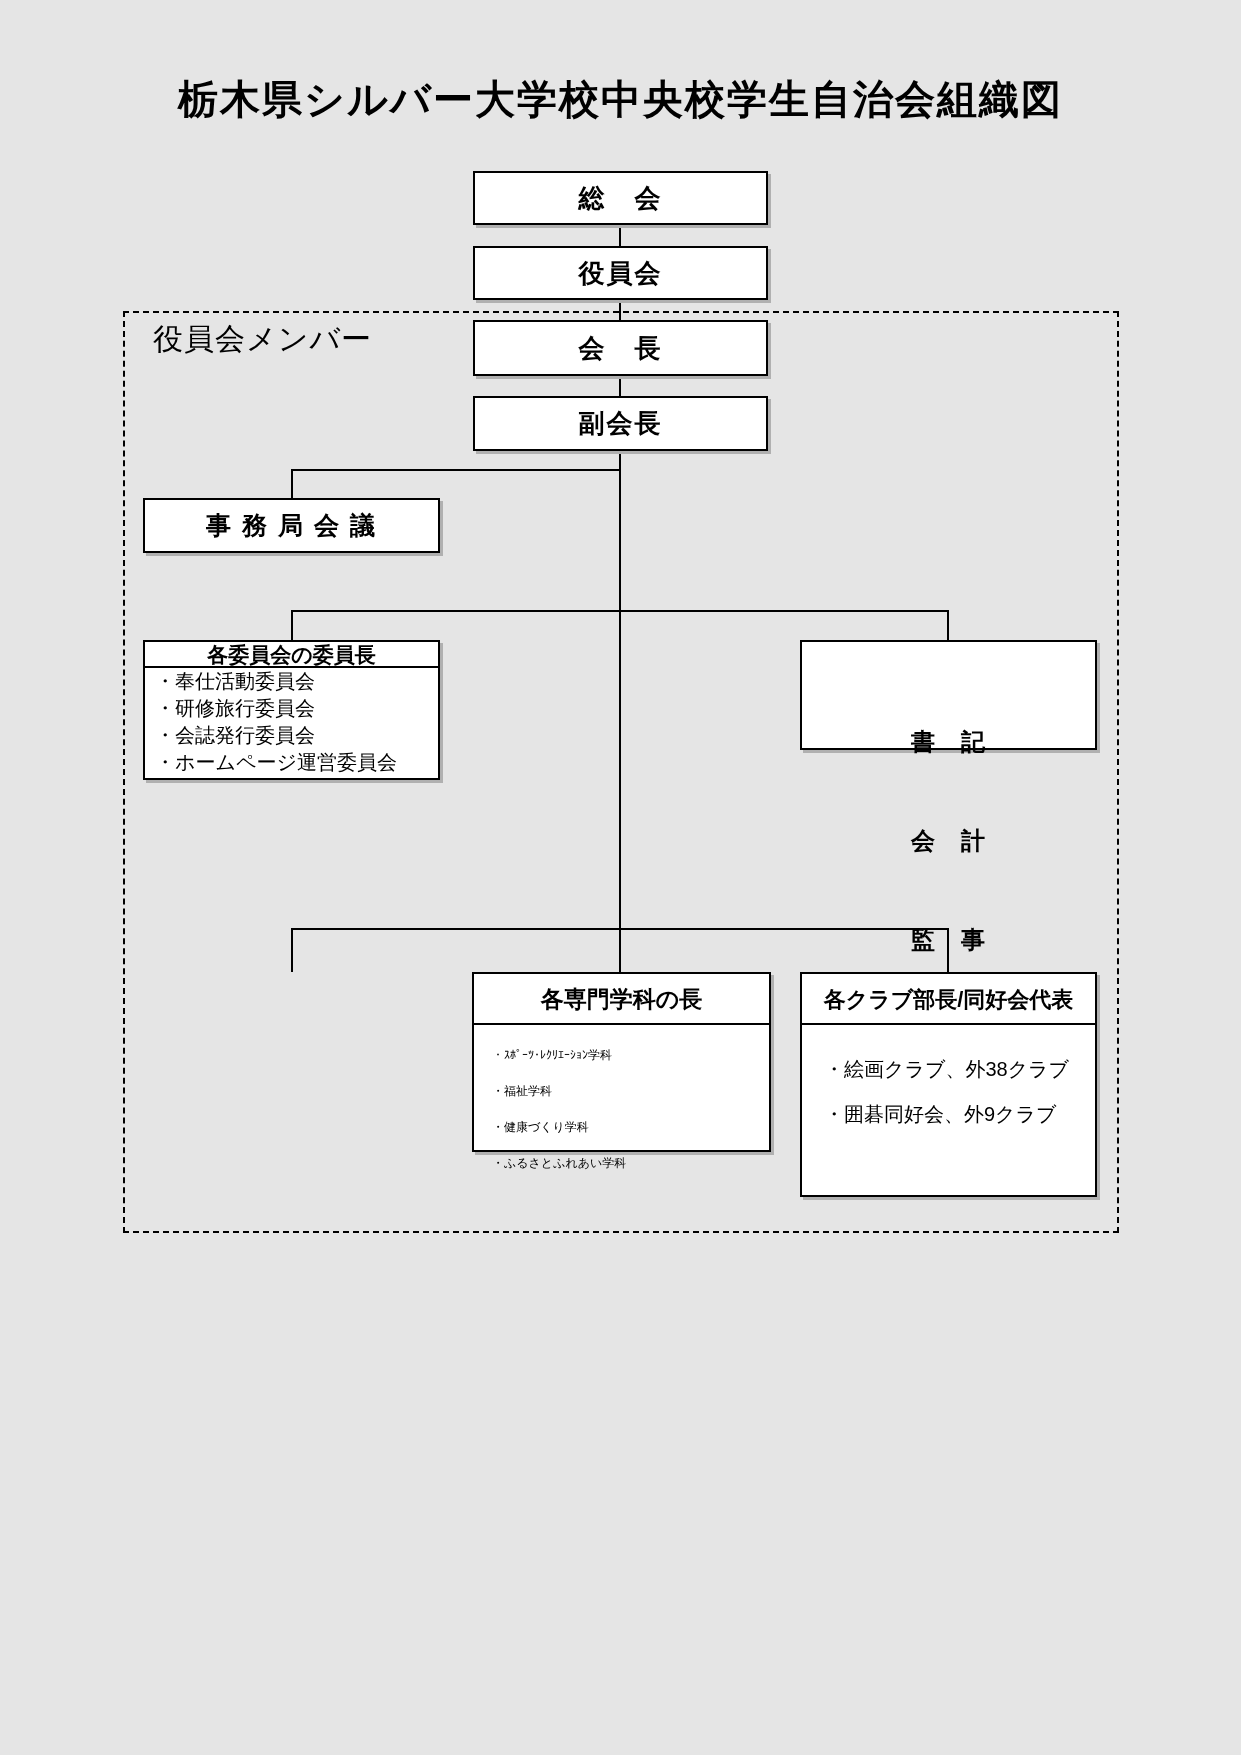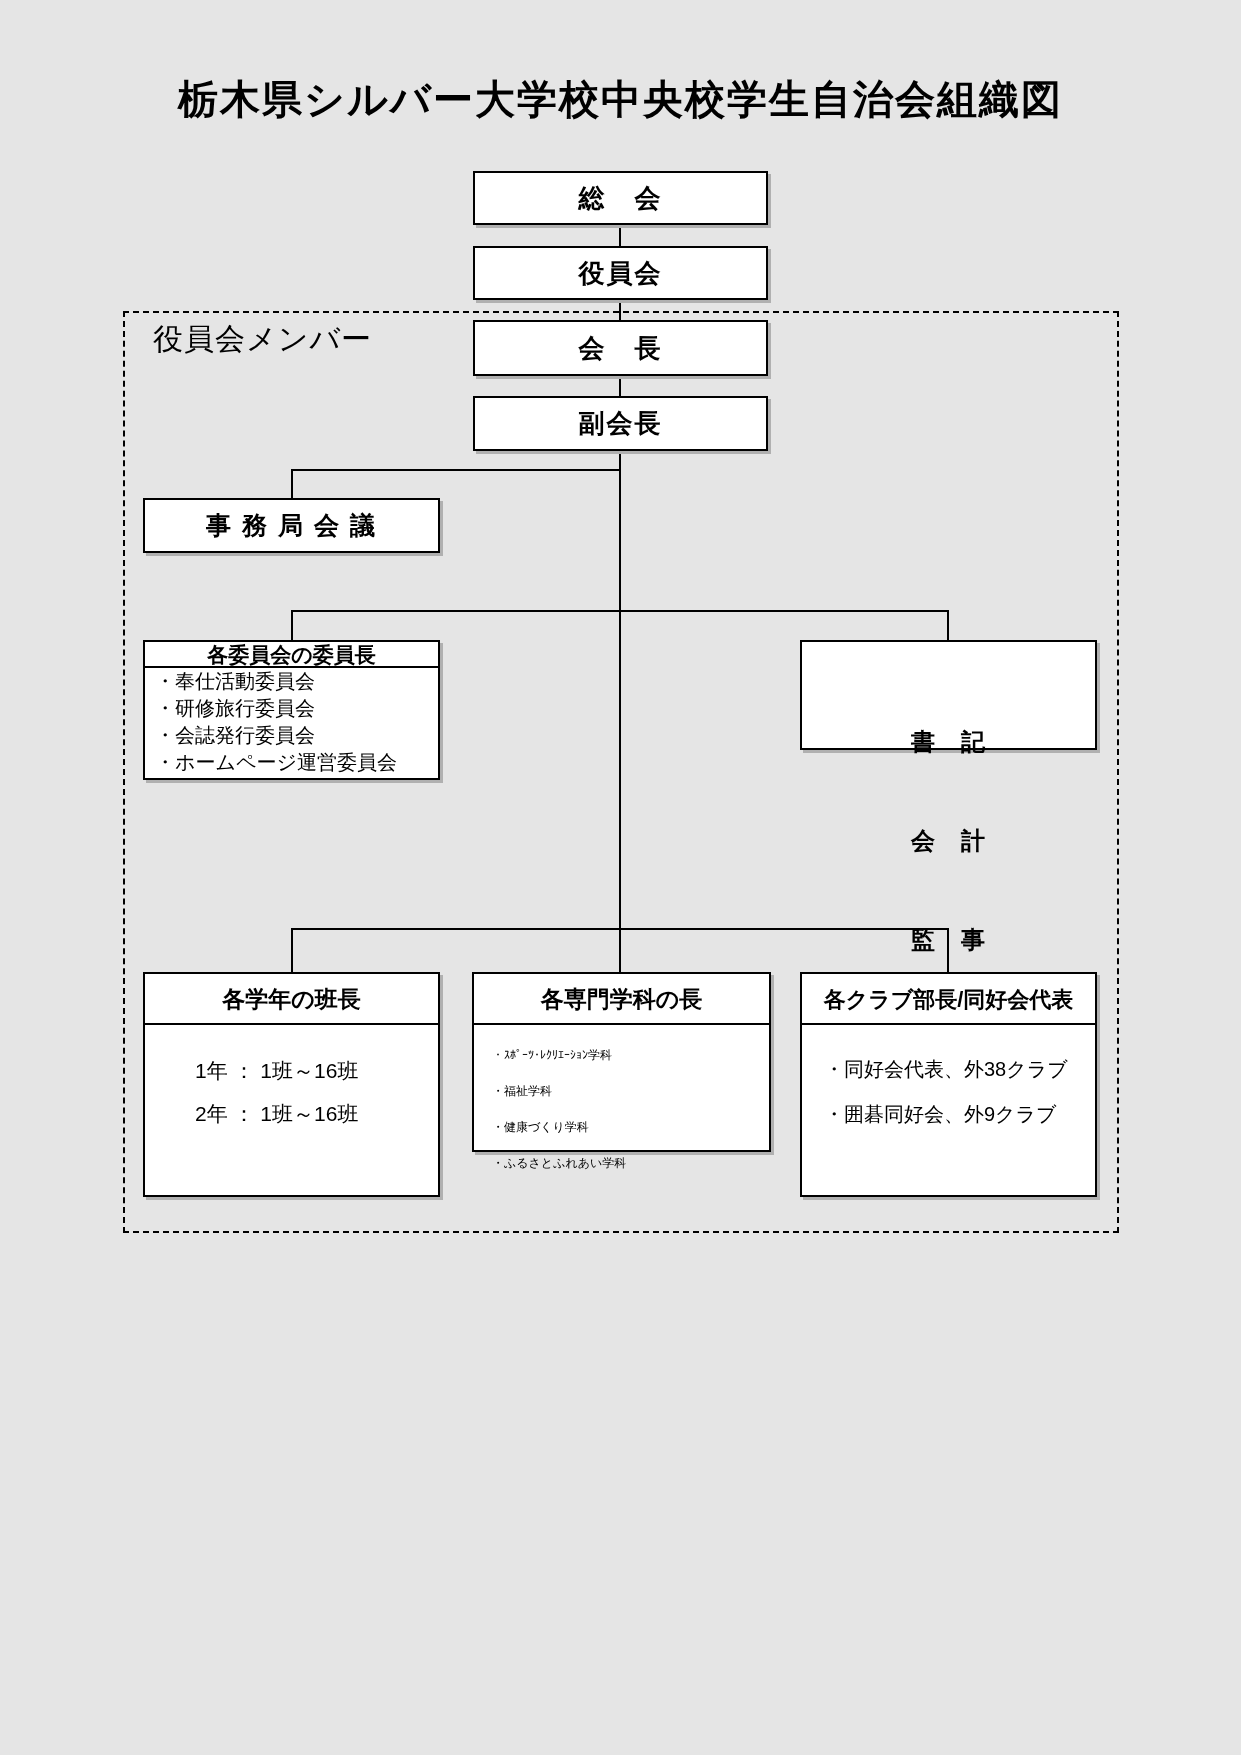--- a/index.html
+++ b/index.html
@@ -72,39 +72,32 @@
       <div>・ホームページ運営委員会</div>
     </div>
   </div>
 
   <div class="box officers" style="left:800px;top:640px;width:297px;height:110px;">
     <div>書　記</div>
     <div>会　計</div>
     <div>監　事</div>
   </div>
 
-  <div class="box" style="left:143px;top:972px;width:297px;height:225px;">
-    <div class="box-header hdr-tall">各学年の班長</div>
-    <div class="box-body grade-body">
-      <div>1年 ： 1班～16班</div>
-      <div>2年 ： 1班～16班</div>
-    </div>
-  </div>
 
   <div class="box" style="left:472px;top:972px;width:299px;height:180px;">
     <div class="box-header hdr-tall">各専門学科の長</div>
     <div class="box-body dept-body">
       <div>・ｽﾎﾟｰﾂ･ﾚｸﾘｴｰｼｮﾝ学科</div>
       <div>・福祉学科</div>
       <div>・健康づくり学科</div>
       <div>・ふるさとふれあい学科</div>
     </div>
   </div>
 
   <div class="box" style="left:800px;top:972px;width:297px;height:225px;">
     <div class="box-header hdr-tall" style="font-size:22px;">各クラブ部長/同好会代表</div>
     <div class="box-body club-body">
-      <div>・同好会代表、外38クラブ</div>
+      <div>・絵画クラブ、外38クラブ</div>
       <div>・囲碁同好会、外9クラブ</div>
     </div>
   </div>
 
 </div>
 
 </body></html>

